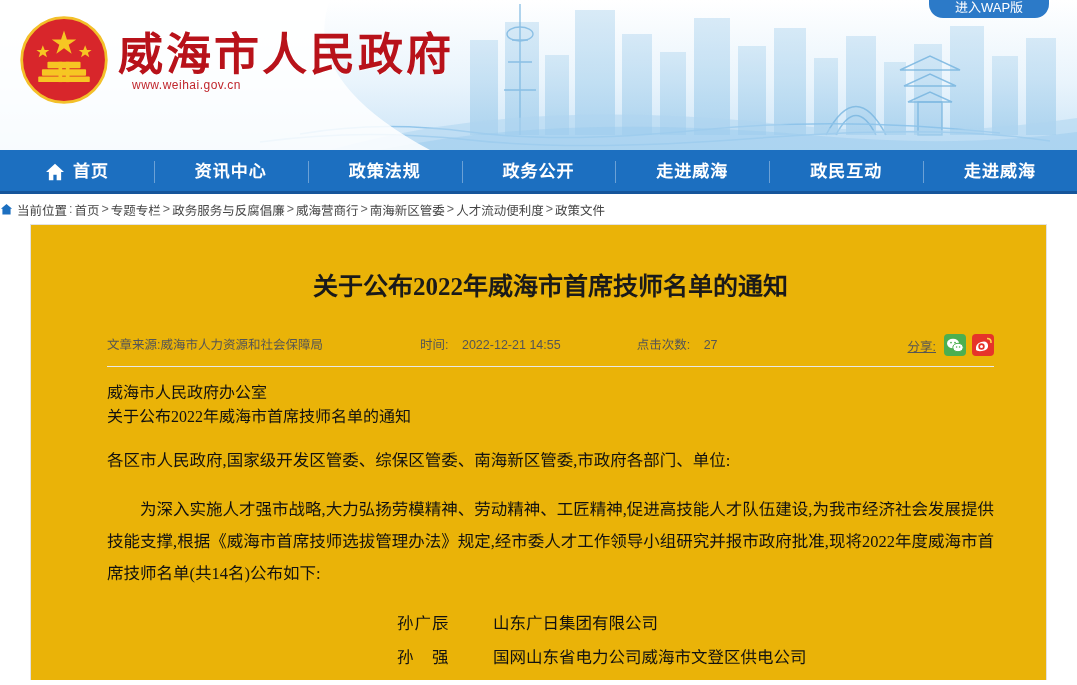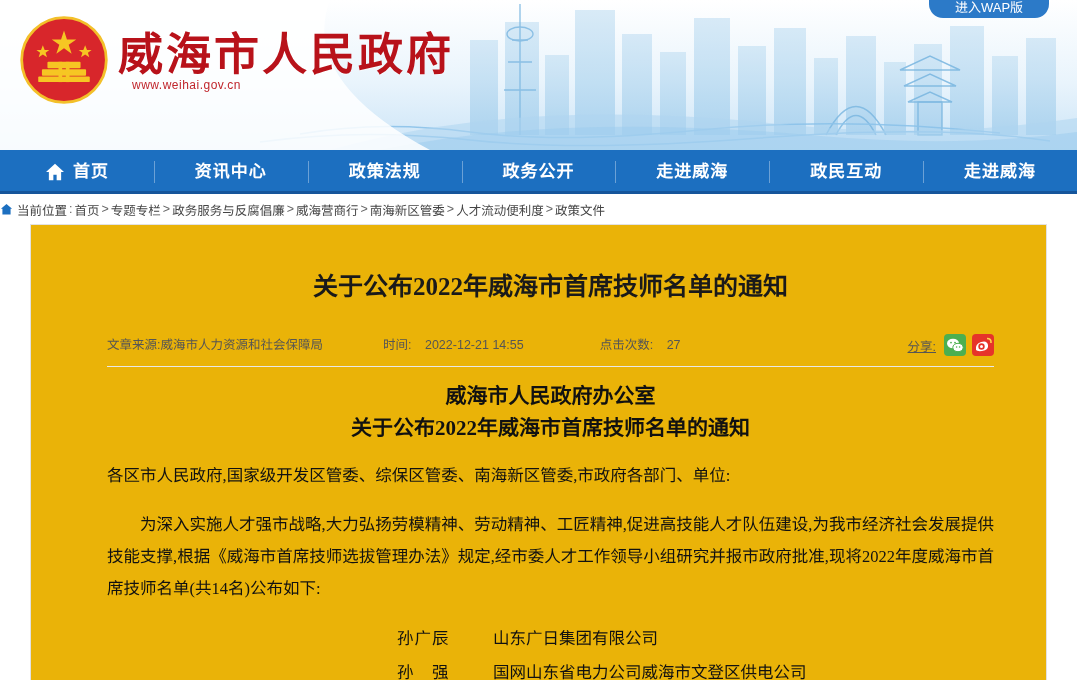--- a/index.html
+++ b/index.html
@@ -147,21 +147,21 @@
   .meta-bar {
     margin-top: 30px;
     display: flex;
     align-items: flex-start;
     font-size: 12.5px;
     color: #555555;
     border-bottom: 1px solid #e8e8e8;
     padding-bottom: 10px;
   }
   .meta-source { flex: 0 0 auto; }
-  .meta-time { margin-left: 60px; }
+  .meta-time { margin-left: 97px; }
   .meta-time .mv, .meta-hits .mv { margin-left: 10px; }
   .meta-hits { margin-left: 76px; }
   .meta-share {
     margin-left: auto;
     display: flex;
     align-items: center;
     gap: 6px;
     text-decoration: underline;
   }
   .share-label { margin-right: 2px; }
@@ -170,23 +170,22 @@
     border-radius: 4px;
     display: inline-block;
   }
 
   
   .body-text {
     font-family: "Liberation Serif", serif;
     color: #111111;
   }
   .head-line {
-    text-align: center;
-    font-size: 21px;
-    font-weight: bold;
+    font-size: 16px;
+    font-weight: normal;
     line-height: 1.5;
     margin-top: 14px;
   }
   .head-line .l2 { display: block; }
   .para {
     font-size: 16.5px;
     line-height: 1.95;
     margin-top: 16px;
     text-align: justify;
   }

